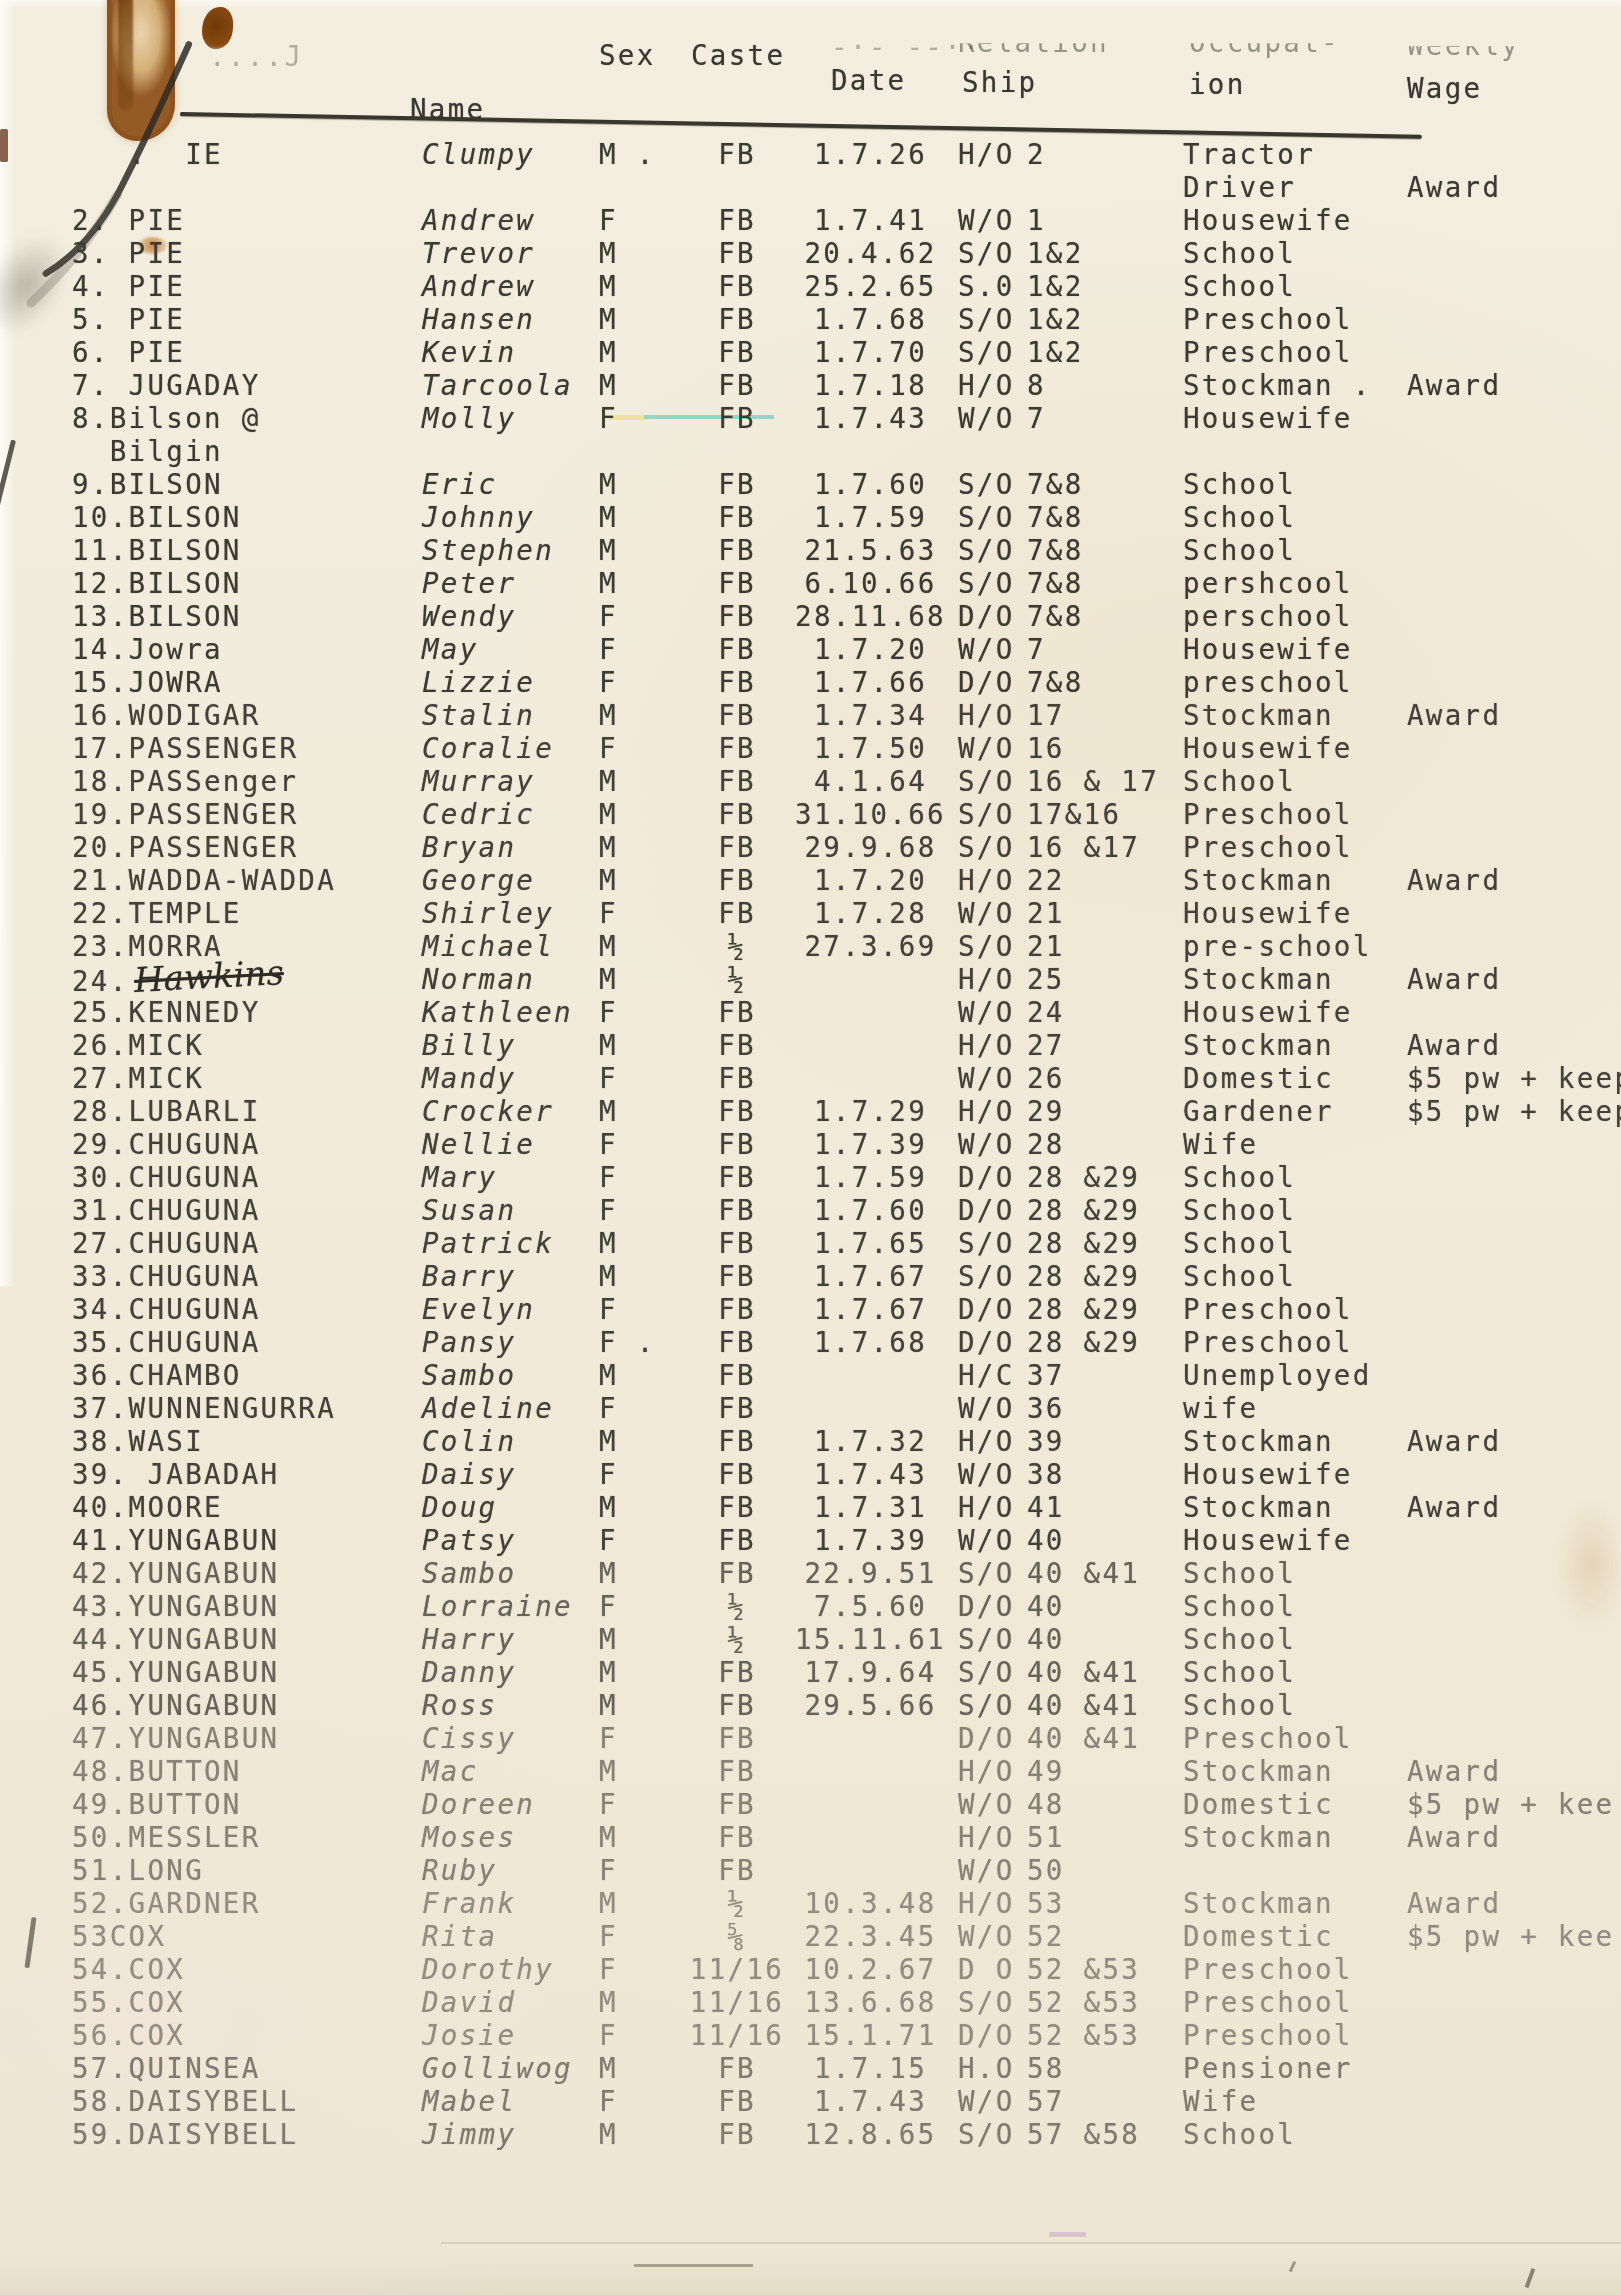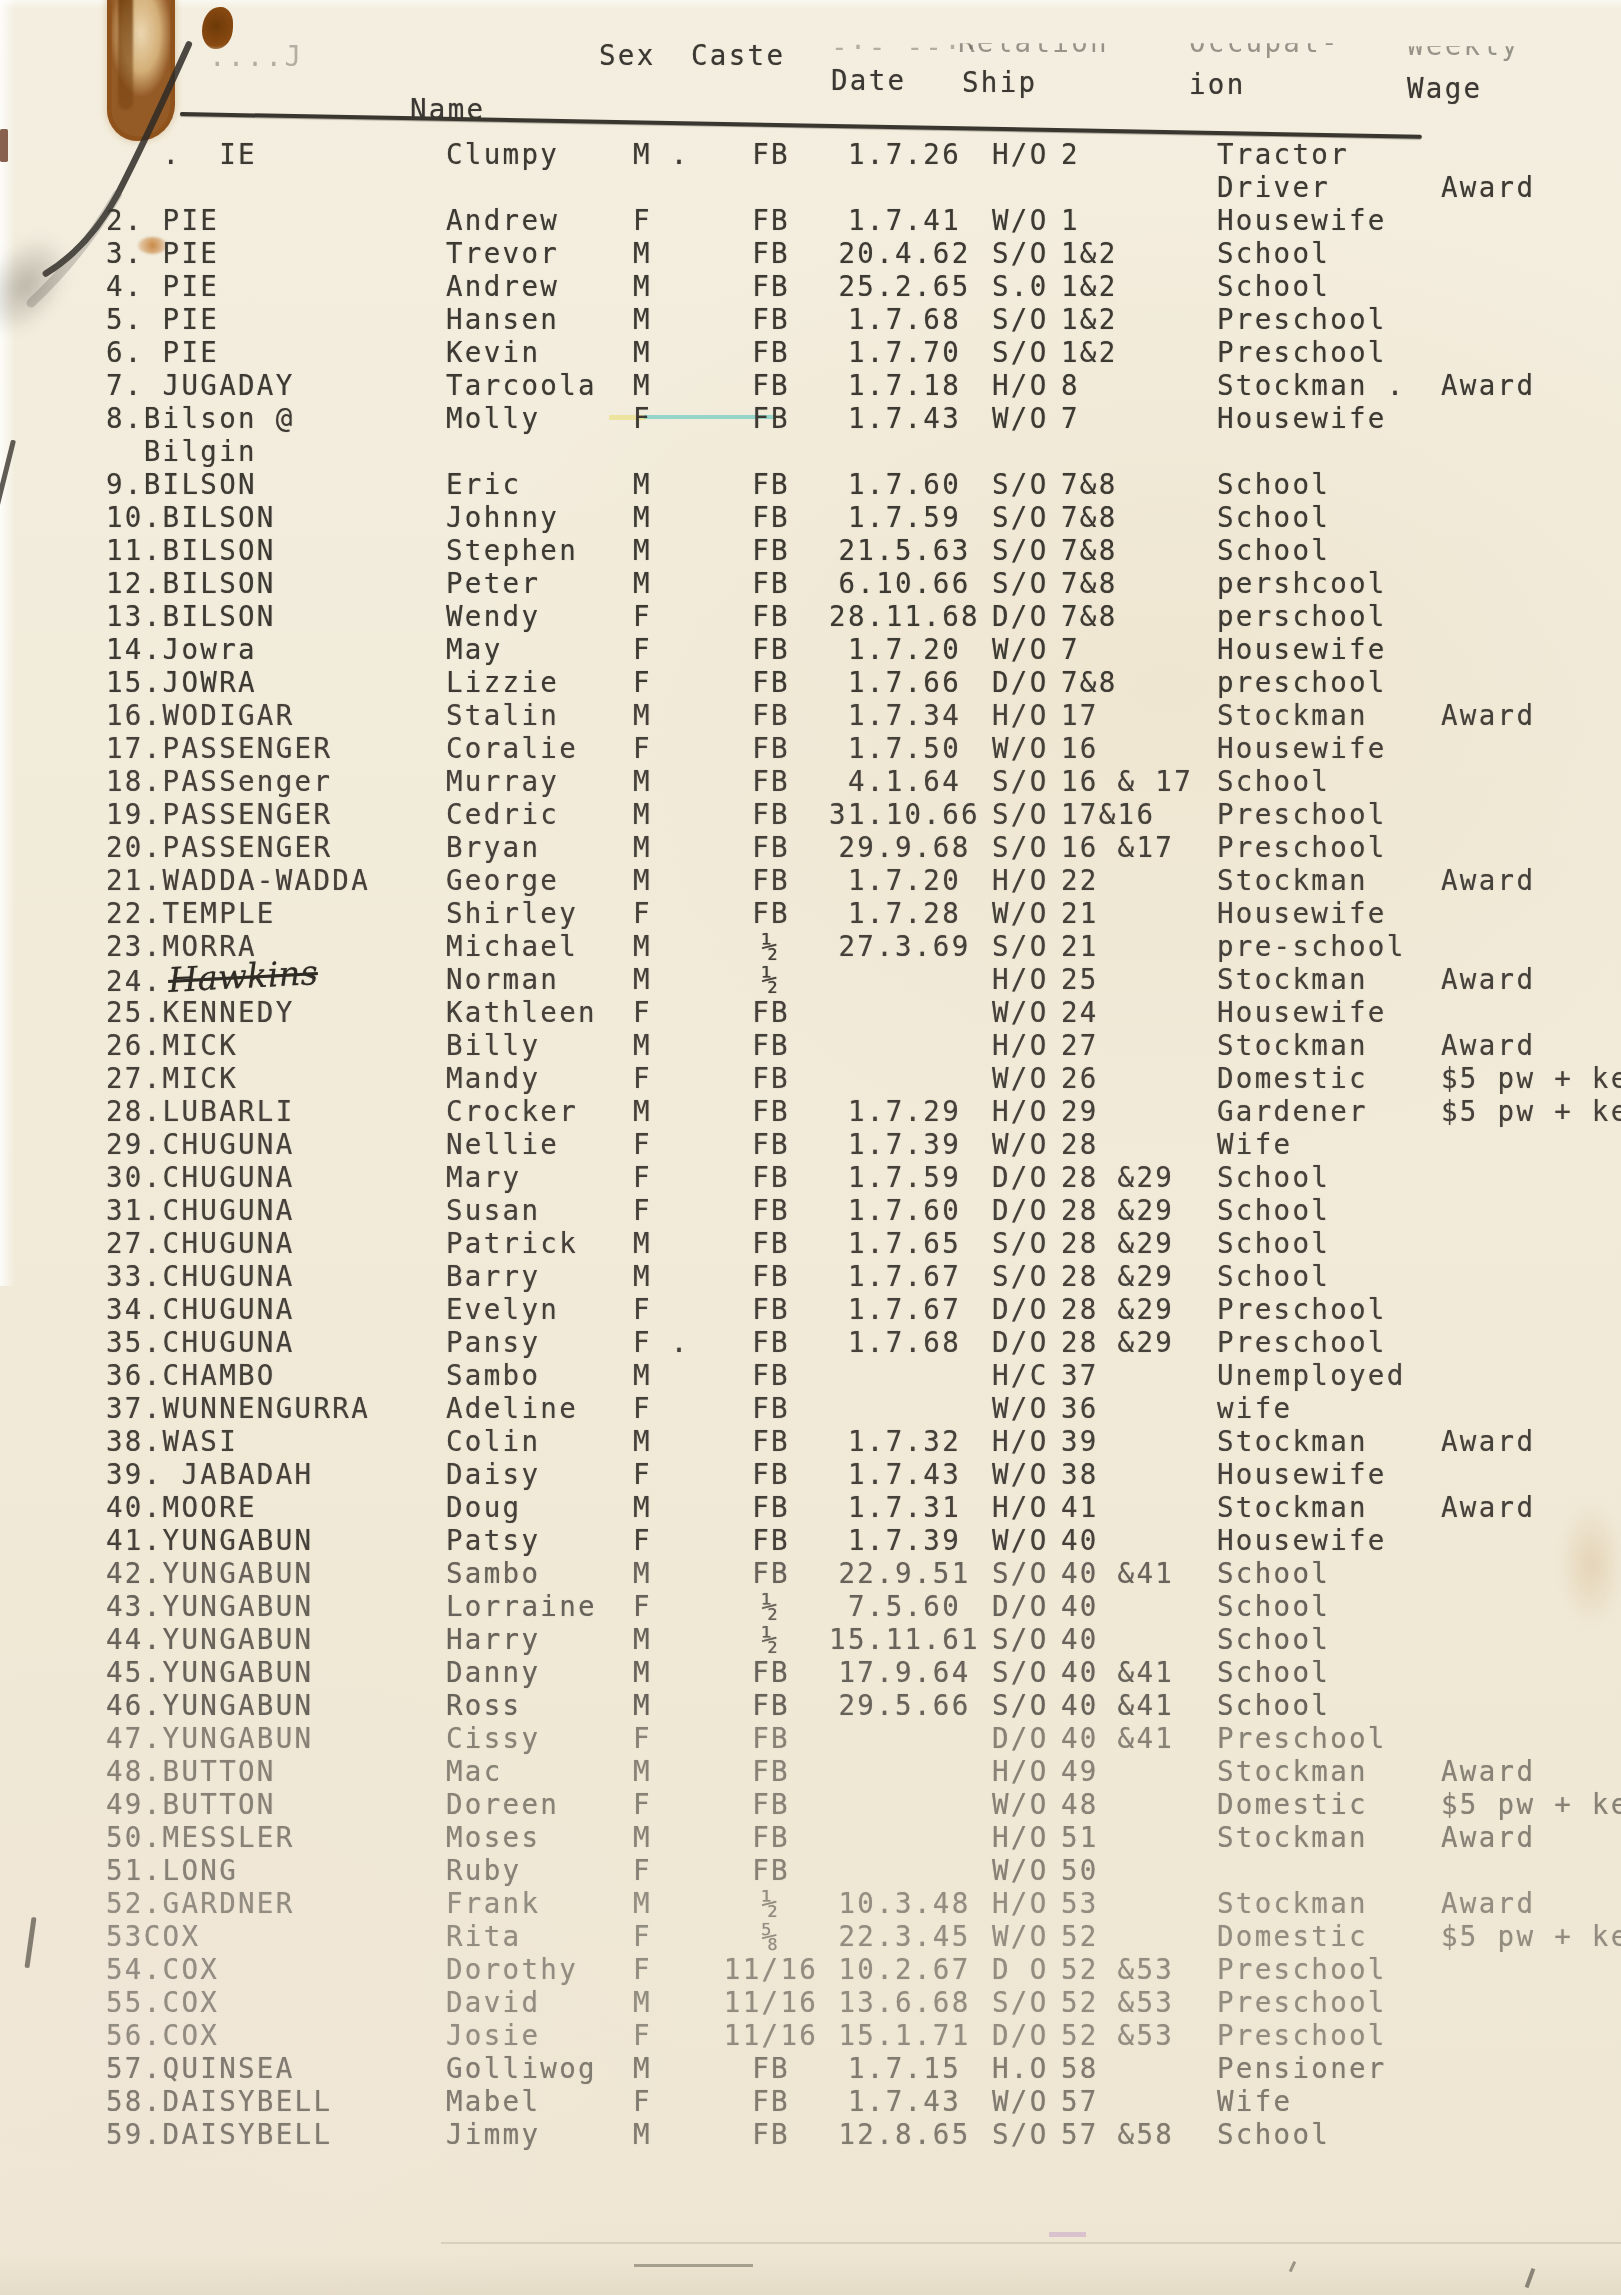--- a/index.html
+++ b/index.html
@@ -23,28 +23,28 @@
      line-height:33px;text-shadow:0 0 0.9px rgba(58,54,48,.55);}
   .header .t{color:#3b3833;}
   .ghost{opacity:.5;color:#6e695f;clip-path:inset(52% 0 -10% 0);text-shadow:none;}
   .ghost-d{opacity:.35;color:#6e695f;text-shadow:none;}
 
   .rule{position:absolute;left:180px;top:112px;width:1242px;height:3.7px;
         background:#39362f;border-radius:1.8px;transform:rotate(1.05deg);
         transform-origin:left top;box-shadow:0 0.9px 0.9px rgba(60,55,45,.4);}
 
   
-  #rows{position:absolute;left:0;top:138px;width:1554px;margin-left:34px;}
+  #rows{position:absolute;left:0;top:138px;width:1554px;}
   .row{position:relative;height:33px;}
   .row.tall{height:66px;}
   .row span{position:absolute;top:0;white-space:pre;font-size:27.5px;
             letter-spacing:2.3px;line-height:33px;
             text-shadow:0 0 0.9px rgba(58,54,48,.5);}
   .c-ns  {left:72px;}
-  .c-name{left:412px;}
+  .c-name{left:422px;font-style:italic;}
   .c-sex {left:599px;}
   .c-caste{left:680px;width:114px;text-align:center;}
   .c-date{left:788px;width:165px;text-align:center;}
   .c-rel {left:958px;}
   .c-ship{left:1027px;}
   .c-occ {left:1183px;}
   .c-wage{left:1407px;width:214px;overflow:hidden;}
   .row:nth-child(-n+15){color:#3d3a33;}
   .row:nth-child(n+42){color:#56514a;opacity:.88;}
   .row:nth-child(n+47){opacity:.68;}

